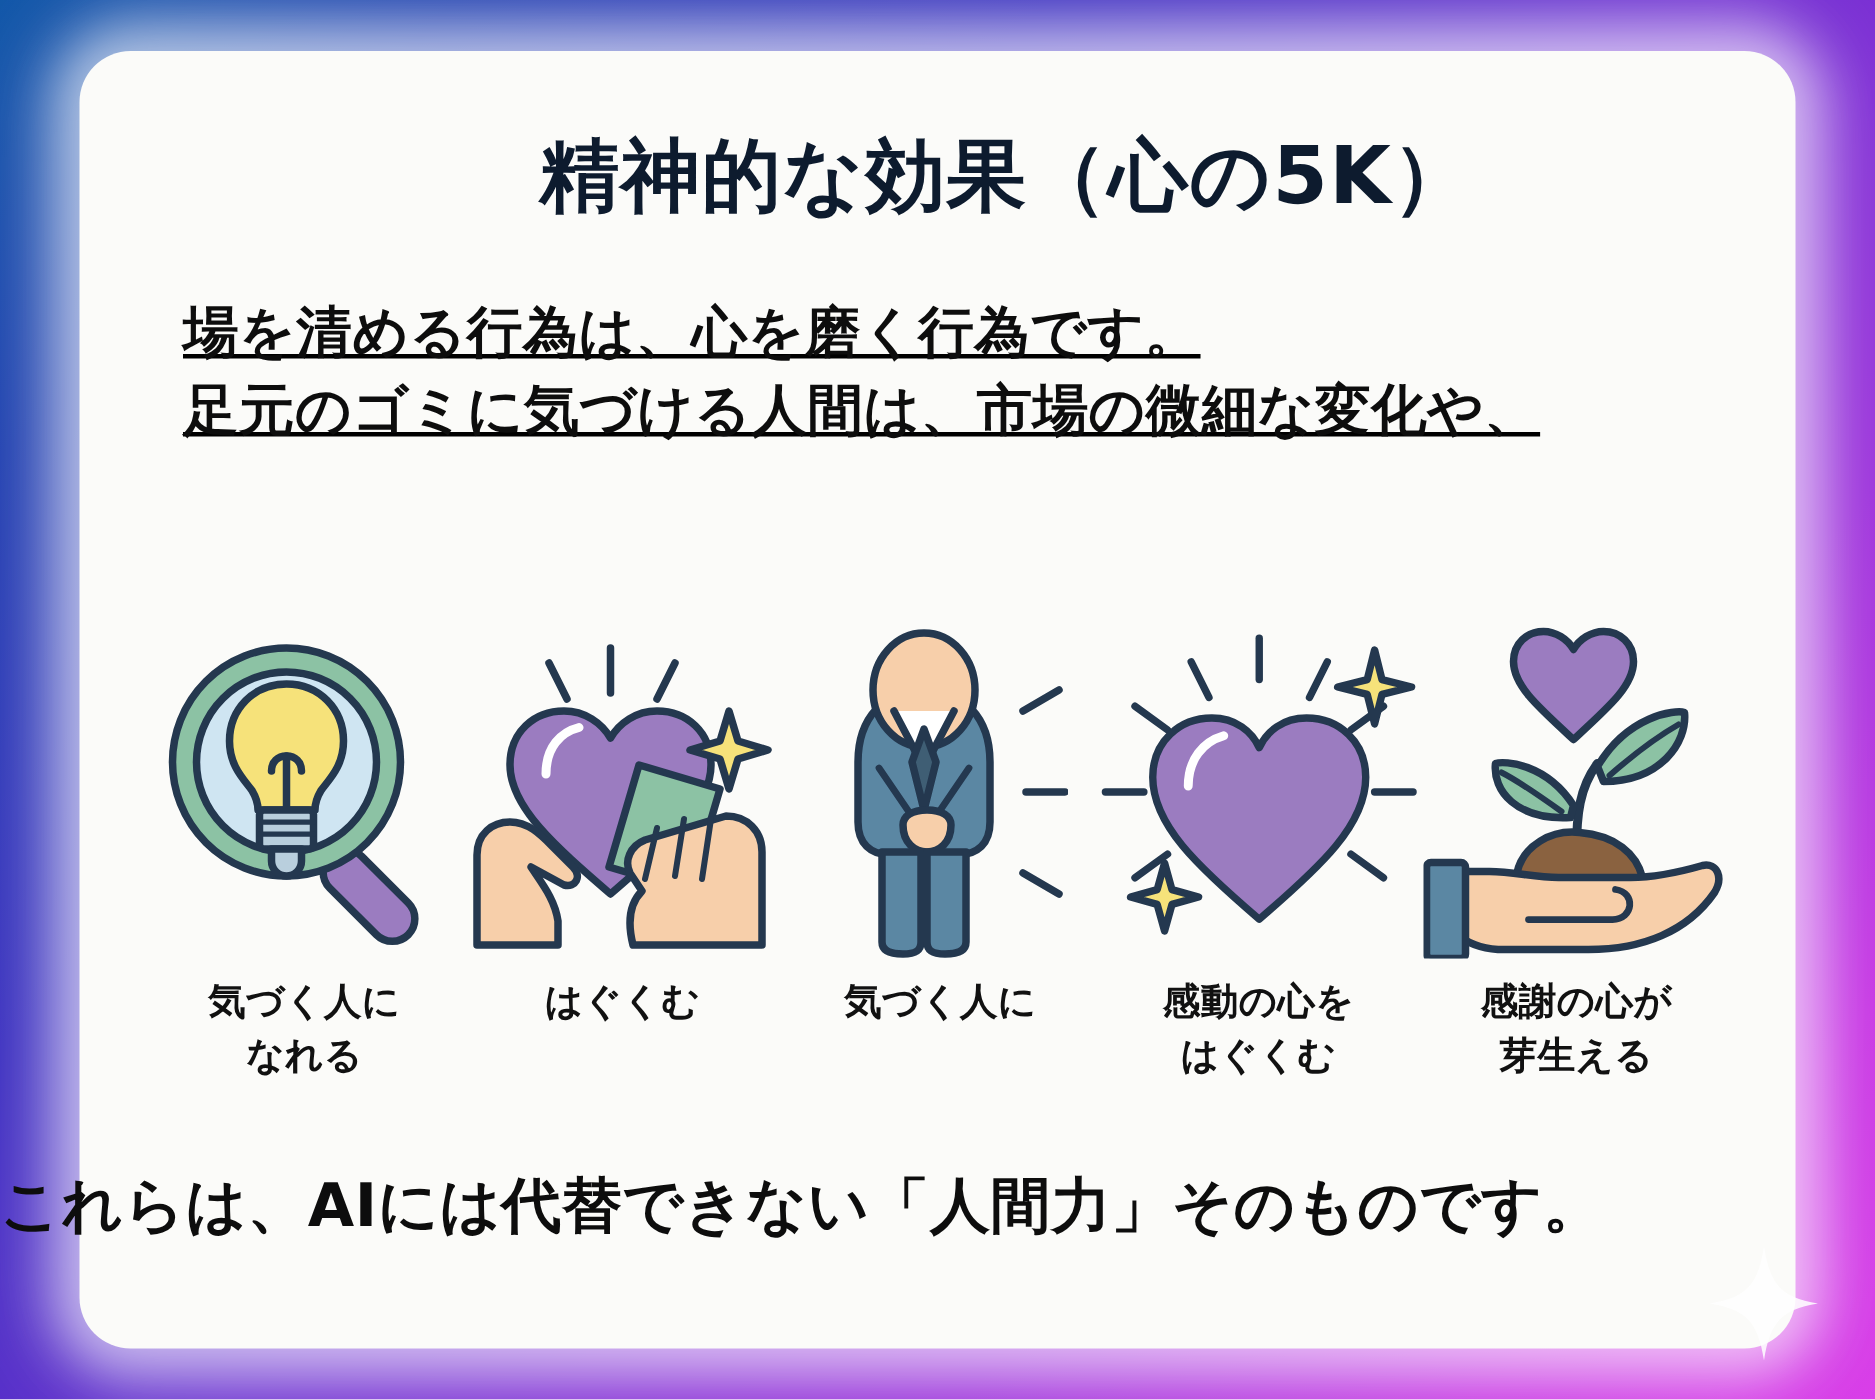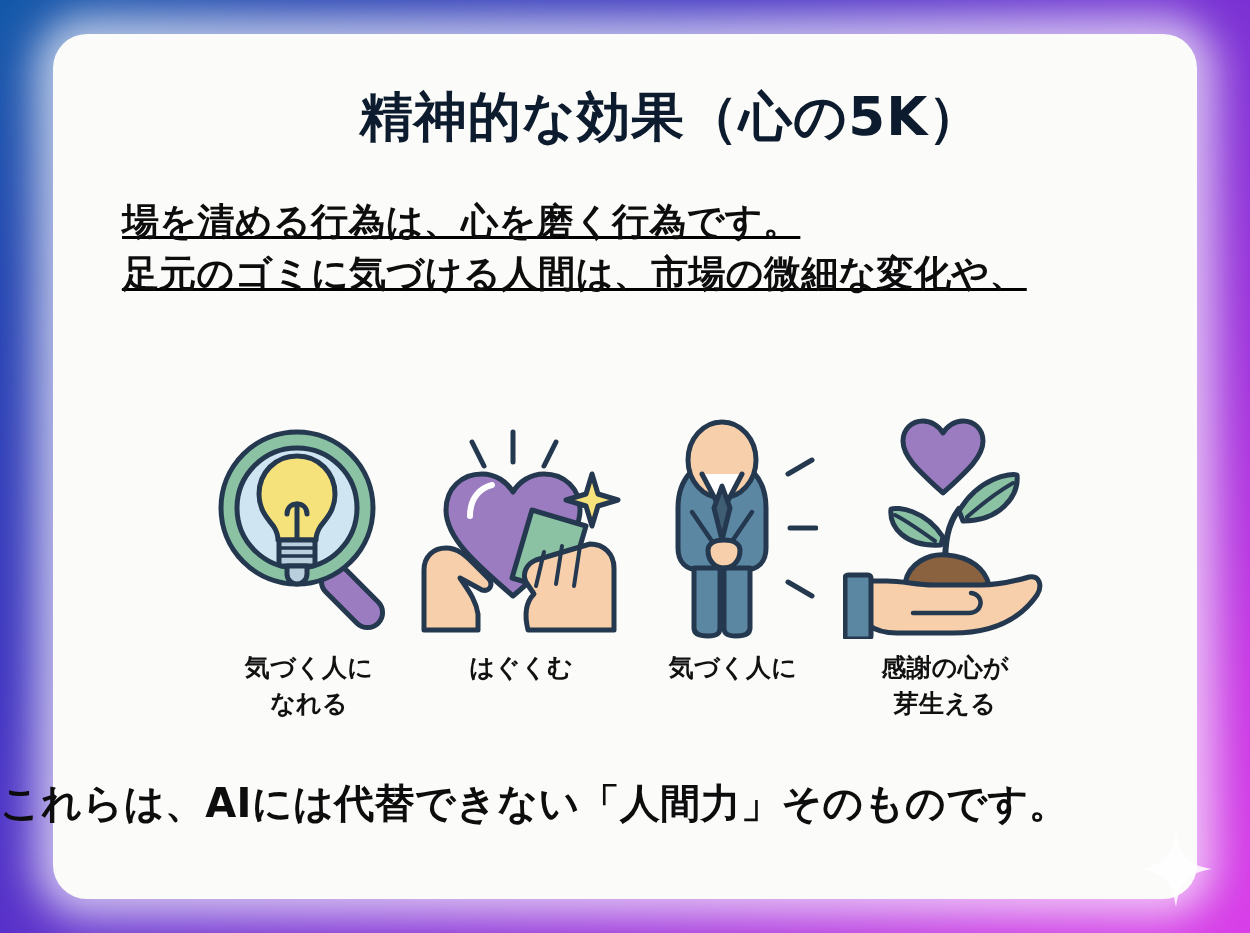--- a/index.html
+++ b/index.html
@@ -239,20 +239,52 @@
                      C 92 128, 86 124, 76 124 C 66 124, 60 128, 60 134 Z" fill="#f7cfaa"></path>
 
             <path d="M46 152 L46 212 C 46 218, 52 220, 60 220 C 68 220, 72 218, 72 212 L 72 152 Z" fill="#5b87a3"></path>
             <path d="M76 152 L76 212 C 76 218, 80 220, 88 220 C 96 220, 102 218, 102 212 L 102 152 Z" fill="#5b87a3"></path>
           </g>
         </svg>
       </div>
       <div class="icon-caption">気づく人に</div>
     </div>
 
+    <div class="icon-item">
+      <div class="icon-art">
+        <svg width="215" height="220" viewBox="0 0 215 220">
+          <g stroke="#24384f" stroke-width="5" stroke-linecap="round" stroke-linejoin="round">
+
+            <path d="M108 6 L108 34" fill="none"></path>
+            <path d="M62 22 L74 46" fill="none"></path>
+            <path d="M154 22 L142 46" fill="none"></path>
+            <path d="M24 52 L46 68" fill="none"></path>
+            <path d="M192 52 L170 68" fill="none"></path>
+            <path d="M4 110 L30 110" fill="none"></path>
+            <path d="M186 110 L212 110" fill="none"></path>
+            <path d="M24 168 L46 152" fill="none"></path>
+            <path d="M192 168 L170 152" fill="none"></path>
+
+            <path d="M108 196
+                     C 66 160, 36 132, 36 100
+                     C 36 76, 54 60, 76 60
+                     C 92 60, 103 69, 108 80
+                     C 113 69, 124 60, 140 60
+                     C 162 60, 180 76, 180 100
+                     C 180 132, 150 160, 108 196 Z" fill="#9b7cc0"></path>
+            <path d="M60 106c0-18 10-30 24-34" fill="none" stroke="#ffffff" stroke-width="6"></path>
+
+            <path d="M186 14 L191 34 L211 39 L191 44 L186 64 L181 44 L161 39 L181 34 Z" fill="#f6e27a"></path>
+            <path d="M44 158 L49 176 L67 181 L49 186 L44 204 L39 186 L21 181 L39 176 Z" fill="#f6e27a"></path>
+          </g>
+        </svg>
+      </div>
+      <div class="icon-caption">感動の心を
+はぐくむ</div>
+    </div>
 
     <div class="icon-item">
       <div class="icon-art">
         <svg width="205" height="222" viewBox="0 0 205 222">
           <g stroke="#24384f" stroke-width="5" stroke-linecap="round" stroke-linejoin="round">
 
             <path d="M100 76
                      C 76 54, 60 40, 60 24
                      C 60 12, 69 4, 80 4
                      C 88 4, 96 9, 100 16

